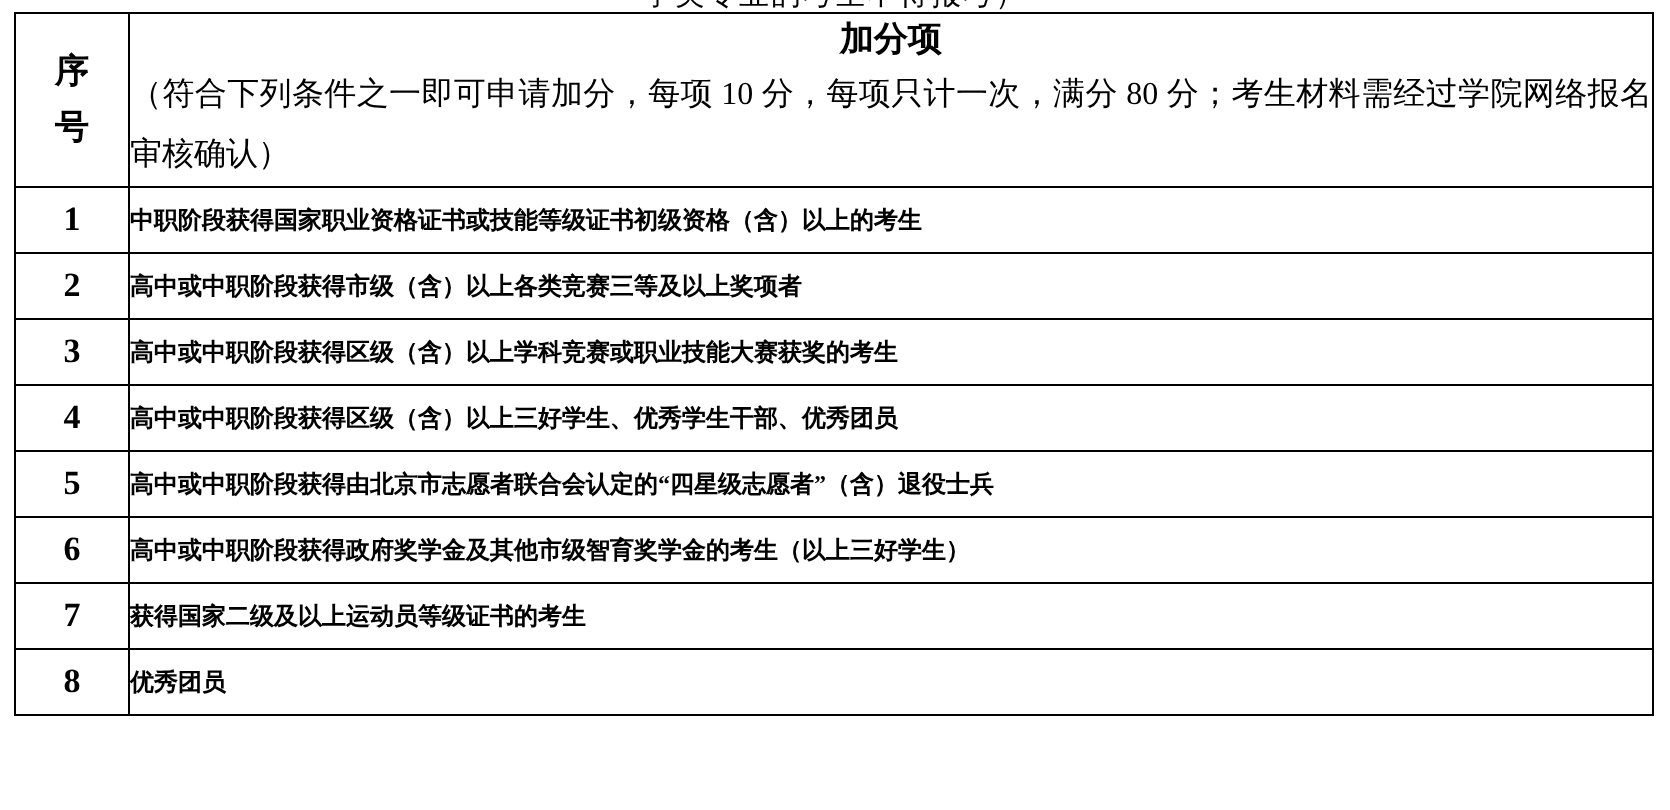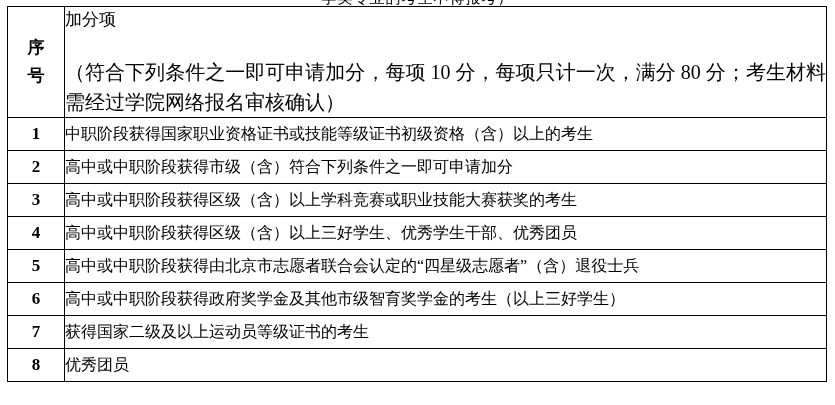--- a/index.html
+++ b/index.html
@@ -61,37 +61,37 @@
     font-size: 17px;
     line-height: 28px;
     padding: 4px 6px;
   }
   td.head-body {
     padding: 6px 12px 8px 12px;
     font-size: 16px;
     line-height: 30px;
   }
   .head-title {
-    text-align: left;
-    font-weight: normal;
+    text-align: center;
+    font-weight: bold;
     font-size: 17px;
     line-height: 26px;
   }
   .head-note {
     text-align: justify;
-    font-size: 20px;
+    font-size: 16px;
     line-height: 30px;
     text-indent: 0;
-    margin-top: 24px;
   }
   td.item {
     padding: 3px 10px 3px 10px;
-    font-size: 16px;
+    font-size: 12px;
     line-height: 26px;
     height: 32px;
+    font-weight: bold;
   }
 </style>
 </head>
 <body>
 
 <div class="page">
 
   <div class="clipped-top">
     <span>学类专业的考生不得报考）</span>
   </div>
@@ -108,21 +108,21 @@
           <div class="head-note">（符合下列条件之一即可申请加分，每项 10 分，每项只计一次，满分 80 分；考生材料需经过学院网络报名审核确认）</div>
         </td>
       </tr>
 
       <tr>
         <td class="idx">1</td>
         <td class="item">中职阶段获得国家职业资格证书或技能等级证书初级资格（含）以上的考生</td>
       </tr>
       <tr>
         <td class="idx">2</td>
-        <td class="item">高中或中职阶段获得市级（含）符合下列条件之一即可申请加分</td>
+        <td class="item">高中或中职阶段获得市级（含）以上各类竞赛三等及以上奖项者</td>
       </tr>
       <tr>
         <td class="idx">3</td>
         <td class="item">高中或中职阶段获得区级（含）以上学科竞赛或职业技能大赛获奖的考生</td>
       </tr>
       <tr>
         <td class="idx">4</td>
         <td class="item">高中或中职阶段获得区级（含）以上三好学生、优秀学生干部、优秀团员</td>
       </tr>
       <tr>

